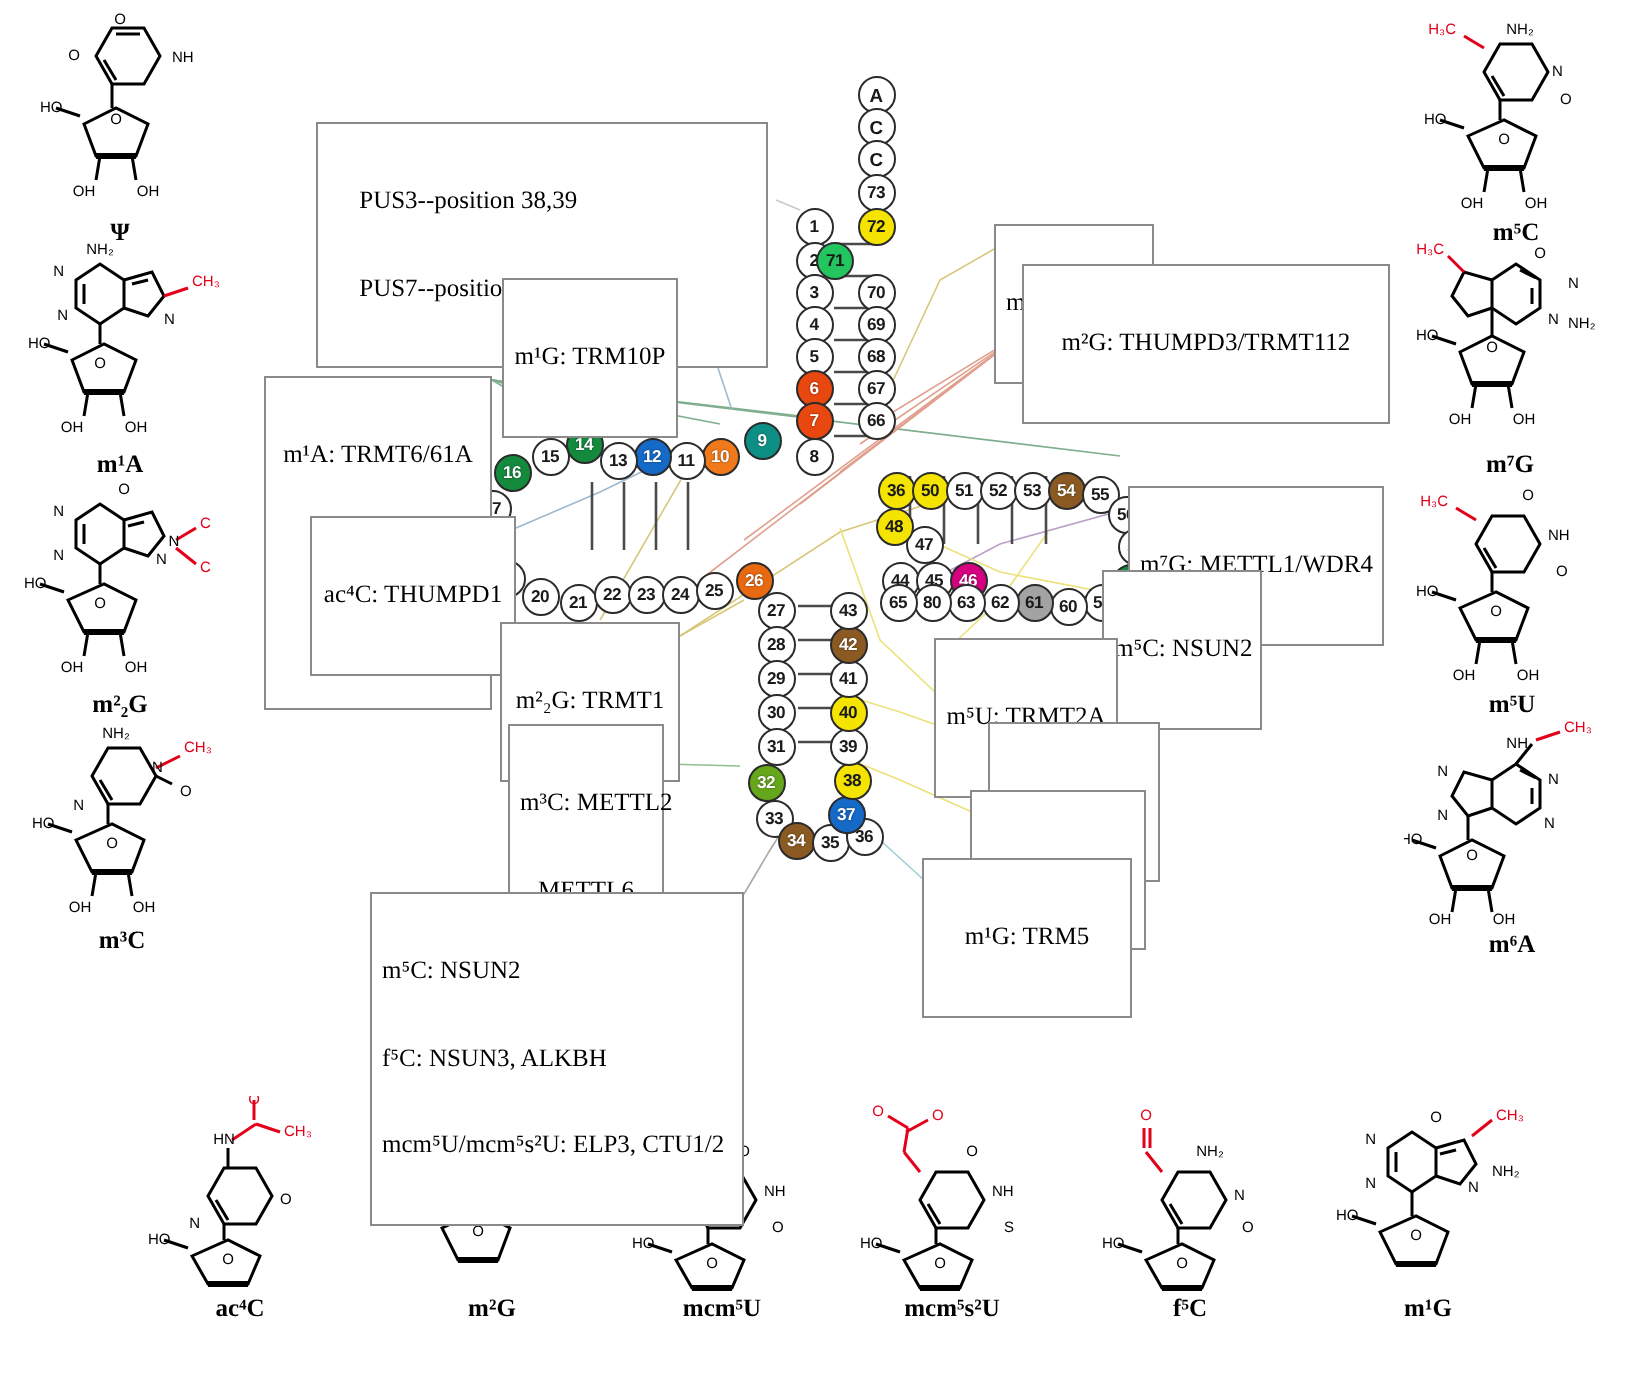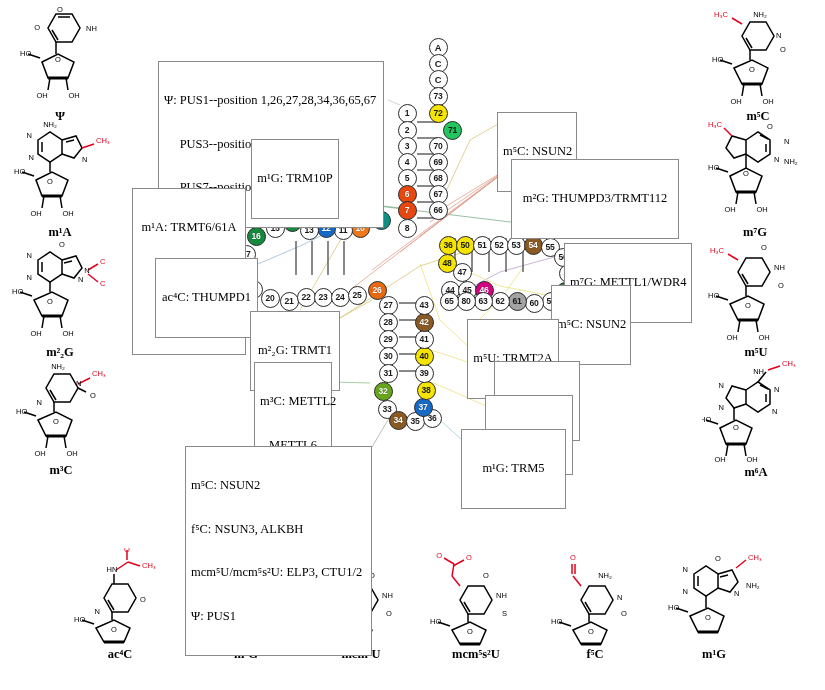--- a/index.html
+++ b/index.html
@@ -170,21 +170,20 @@
 
       <line x1="399" y1="303" x2="421" y2="303"></line>
       <line x1="399" y1="320" x2="421" y2="320"></line>
       <line x1="399" y1="337" x2="421" y2="337"></line>
       <line x1="399" y1="354" x2="421" y2="354"></line>
       <line x1="399" y1="371" x2="421" y2="371"></line>
     </g>
   </svg>
 
   <div class="abox left" style="left:158px; top:61px; width:226px;">
-    <div>Ψ: PUS1--position 1,26,27,28,34,36,65,67</div>
     <div>     PUS3--position 38,39</div>
     <div>     PUS7--position 8,13,35,50 ,</div>
   </div>
 
   <div class="abox center" style="left:251px; top:139px; width:88px;">
     <div>m¹G: TRM10P</div>
   </div>
 
   <div class="abox center" style="left:132px; top:188px; width:114px;">
     <div>m¹A: TRMT6/61A</div>
@@ -203,28 +202,27 @@
   <div class="abox center" style="left:254px; top:362px; width:78px;">
     <div>m³C: METTL2</div>
     <div>METTL6</div>
     <div>METTL8</div>
   </div>
 
   <div class="abox left" style="left:185px; top:446px; width:187px;">
     <div>m⁵C: NSUN2</div>
     <div>f⁵C: NSUN3, ALKBH</div>
     <div>mcm⁵U/mcm⁵s²U: ELP3, CTU1/2</div>
-    <div>Ψ: PUS1</div>
   </div>
 
   <div class="abox center" style="left:497px; top:112px; width:80px;">
     <div>m⁵C: NSUN2</div>
   </div>
 
-  <div class="abox center" style="left:511px; top:159px; width:168px;">
+  <div class="abox center" style="left:511px; top:132px; width:184px;">
     <div>m²G: THUMPD3/TRMT112</div>
   </div>
 
   <div class="abox center" style="left:564px; top:243px; width:128px;">
     <div>m⁷G: METTL1/WDR4</div>
   </div>
 
   <div class="abox center" style="left:551px; top:285px; width:80px;">
     <div>m⁵C: NSUN2</div>
   </div>
@@ -246,21 +244,21 @@
   </div>
 
   <div id="nodes">
       <div class="node lbl" style="background: rgb(255, 255, 255); left: 428.5px; top: 37.5px;">A</div>
       <div class="node lbl" style="background: rgb(255, 255, 255); left: 428.5px; top: 53.5px;">C</div>
       <div class="node lbl" style="background: rgb(255, 255, 255); left: 428.5px; top: 69.5px;">C</div>
       <div class="node" style="background: rgb(255, 255, 255); left: 428.5px; top: 86.5px;">73</div>
       <div class="node" style="background: rgb(245, 228, 0); left: 428.5px; top: 103.5px;">72</div>
       <div class="node" style="background: rgb(255, 255, 255); left: 397.5px; top: 103.5px;">1</div>
       <div class="node" style="background: rgb(255, 255, 255); left: 397.5px; top: 120.5px;">2</div>
-      <div class="node" style="background: #22c55e; left: 443px; top: 120.5px;">71</div>
+      <div class="node" style="background: #22c55e; left: 408px; top: 120.5px;">71</div>
       <div class="node" style="background: rgb(255, 255, 255); left: 397.5px; top: 136.5px;">3</div>
       <div class="node" style="background: rgb(255, 255, 255); left: 428.5px; top: 136.5px;">70</div>
       <div class="node" style="background: rgb(255, 255, 255); left: 397.5px; top: 152.5px;">4</div>
       <div class="node" style="background: rgb(255, 255, 255); left: 428.5px; top: 152.5px;">69</div>
       <div class="node" style="background: rgb(255, 255, 255); left: 397.5px; top: 168.5px;">5</div>
       <div class="node" style="background: rgb(255, 255, 255); left: 428.5px; top: 168.5px;">68</div>
       <div class="node dark" style="background: rgb(232, 71, 15); left: 397.5px; top: 184.5px;">6</div>
       <div class="node" style="background: rgb(255, 255, 255); left: 428.5px; top: 184.5px;">67</div>
       <div class="node dark" style="background: rgb(232, 71, 15); left: 397.5px; top: 200.5px;">7</div>
       <div class="node" style="background: rgb(255, 255, 255); left: 428.5px; top: 200.5px;">66</div>

